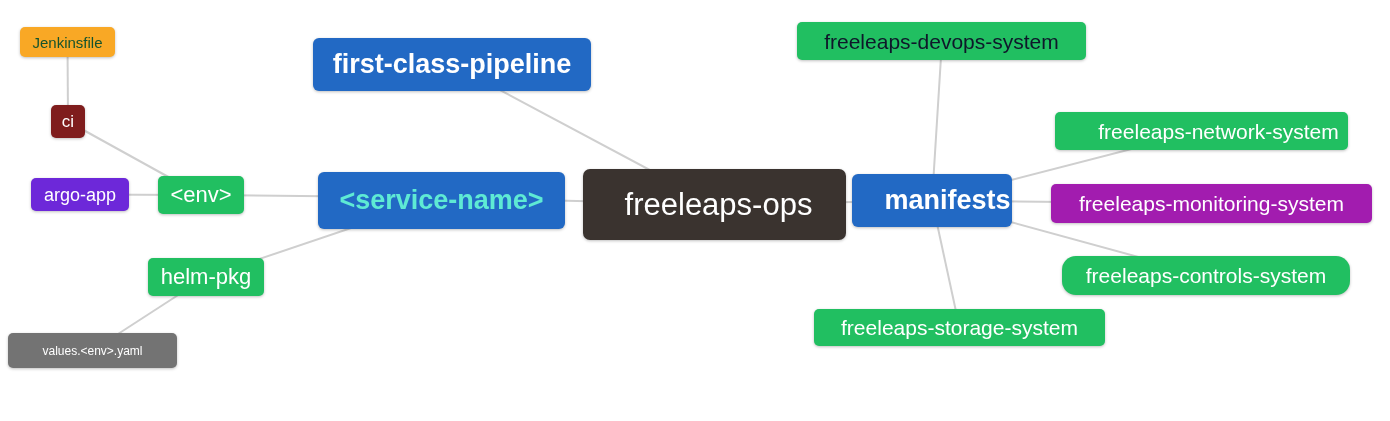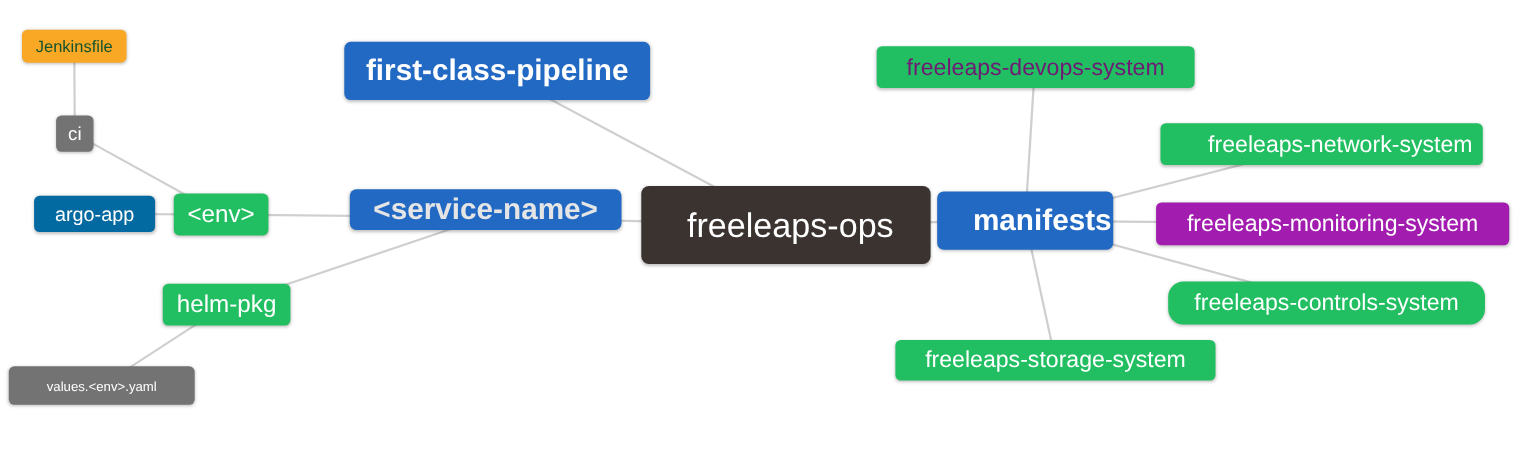--- a/index.html
+++ b/index.html
@@ -57,27 +57,27 @@
       <line x1="714.5" y1="204.5" x2="932" y2="200.5" stroke="#CFCFCF" stroke-width="2"></line>
       <line x1="932" y1="200.5" x2="941.5" y2="49" stroke="#CFCFCF" stroke-width="2"></line>
       <line x1="932" y1="200.5" x2="1201.5" y2="131" stroke="#CFCFCF" stroke-width="2"></line>
       <line x1="932" y1="200.5" x2="1211.5" y2="203.5" stroke="#CFCFCF" stroke-width="2"></line>
       <line x1="932" y1="200.5" x2="1206" y2="275.5" stroke="#CFCFCF" stroke-width="2"></line>
       <line x1="932" y1="200.5" x2="959.5" y2="327.5" stroke="#CFCFCF" stroke-width="2"></line>
     </svg>
   <div id="nodes">
       <div class="node root" style="left: 583px; top: 169px; width: 263px; height: 71px; font-size: 31px; background: rgb(58, 51, 47); color: rgb(255, 255, 255); padding-left: 14px;">freeleaps-ops</div>
       <div class="node branch" style="left: 313px; top: 38px; width: 278px; height: 53px; font-size: 27px; background: rgb(34, 105, 196); color: rgb(255, 255, 255);">first-class-pipeline</div>
-      <div class="node branch" style="left: 318px; top: 172px; width: 247px; height: 37px; font-size: 27px; background: rgb(34, 105, 196); color: #e5e5e5;">&lt;service-name&gt;</div>
+      <div class="node branch" style="left: 318px; top: 172px; width: 247px; height: 57px; font-size: 27px; background: rgb(34, 105, 196); color: #5eead4;">&lt;service-name&gt;</div>
       <div class="node branch" style="left: 852px; top: 174px; width: 160px; height: 53px; font-size: 27px; background: rgb(34, 105, 196); color: rgb(255, 255, 255); padding-left: 37px;">manifests</div>
       <div class="node green" style="left: 158px; top: 176px; width: 86px; height: 38px; font-size: 22px; background: rgb(33, 191, 97); color: rgb(255, 255, 255);">&lt;env&gt;</div>
       <div class="node green" style="left: 148px; top: 258px; width: 116px; height: 38px; font-size: 22px; background: rgb(33, 191, 97); color: rgb(255, 255, 255);">helm-pkg</div>
-      <div class="node red" style="left: 51px; top: 105px; width: 34px; height: 33px; font-size: 17px; background: #737373; color: rgb(255, 255, 255);">ci</div>
-      <div class="node red" style="left: 31px; top: 178px; width: 110px; height: 33px; font-size: 18px; background: #0369a1; color: rgb(255, 255, 255);">argo-app</div>
+      <div class="node red" style="left: 51px; top: 105px; width: 34px; height: 33px; font-size: 17px; background: #7f1d1d; color: rgb(255, 255, 255);">ci</div>
+      <div class="node red" style="left: 31px; top: 178px; width: 98px; height: 33px; font-size: 18px; background: #6d28d9; color: rgb(255, 255, 255);">argo-app</div>
       <div class="node red" style="left: 8px; top: 333px; width: 169px; height: 35px; font-size: 12px; background: #737373; color: rgb(255, 255, 255);">values.&lt;env&gt;.yaml</div>
       <div class="node orange" style="left: 20px; top: 27px; width: 95px; height: 30px; font-size: 15px; background: rgb(249, 168, 37); color: #14532d;">Jenkinsfile</div>
-      <div class="node green" style="left: 797px; top: 42px; width: 289px; height: 38px; font-size: 21px; background: rgb(33, 191, 97); color: #701a75;">freeleaps-devops-system</div>
+      <div class="node green" style="left: 797px; top: 22px; width: 289px; height: 38px; font-size: 21px; background: rgb(33, 191, 97); color: #0f172a;">freeleaps-devops-system</div>
       <div class="node green" style="left: 1055px; top: 112px; width: 293px; height: 38px; font-size: 21px; background: rgb(33, 191, 97); color: rgb(255, 255, 255); padding-left: 40px;">freeleaps-network-system</div>
       <div class="node green" style="left: 1051px; top: 184px; width: 321px; height: 39px; font-size: 21px; background: #a21caf; color: rgb(255, 255, 255);">freeleaps-monitoring-system</div>
       <div class="node green" style="left: 1062px; top: 256px; width: 288px; height: 39px; font-size: 21px; background: rgb(33, 191, 97); color: rgb(255, 255, 255); border-radius: 14px;">freeleaps-controls-system</div>
       <div class="node green" style="left: 814px; top: 309px; width: 291px; height: 37px; font-size: 21px; background: rgb(33, 191, 97); color: rgb(255, 255, 255);">freeleaps-storage-system</div>
     </div>
 </div>
 
 </body></html>

